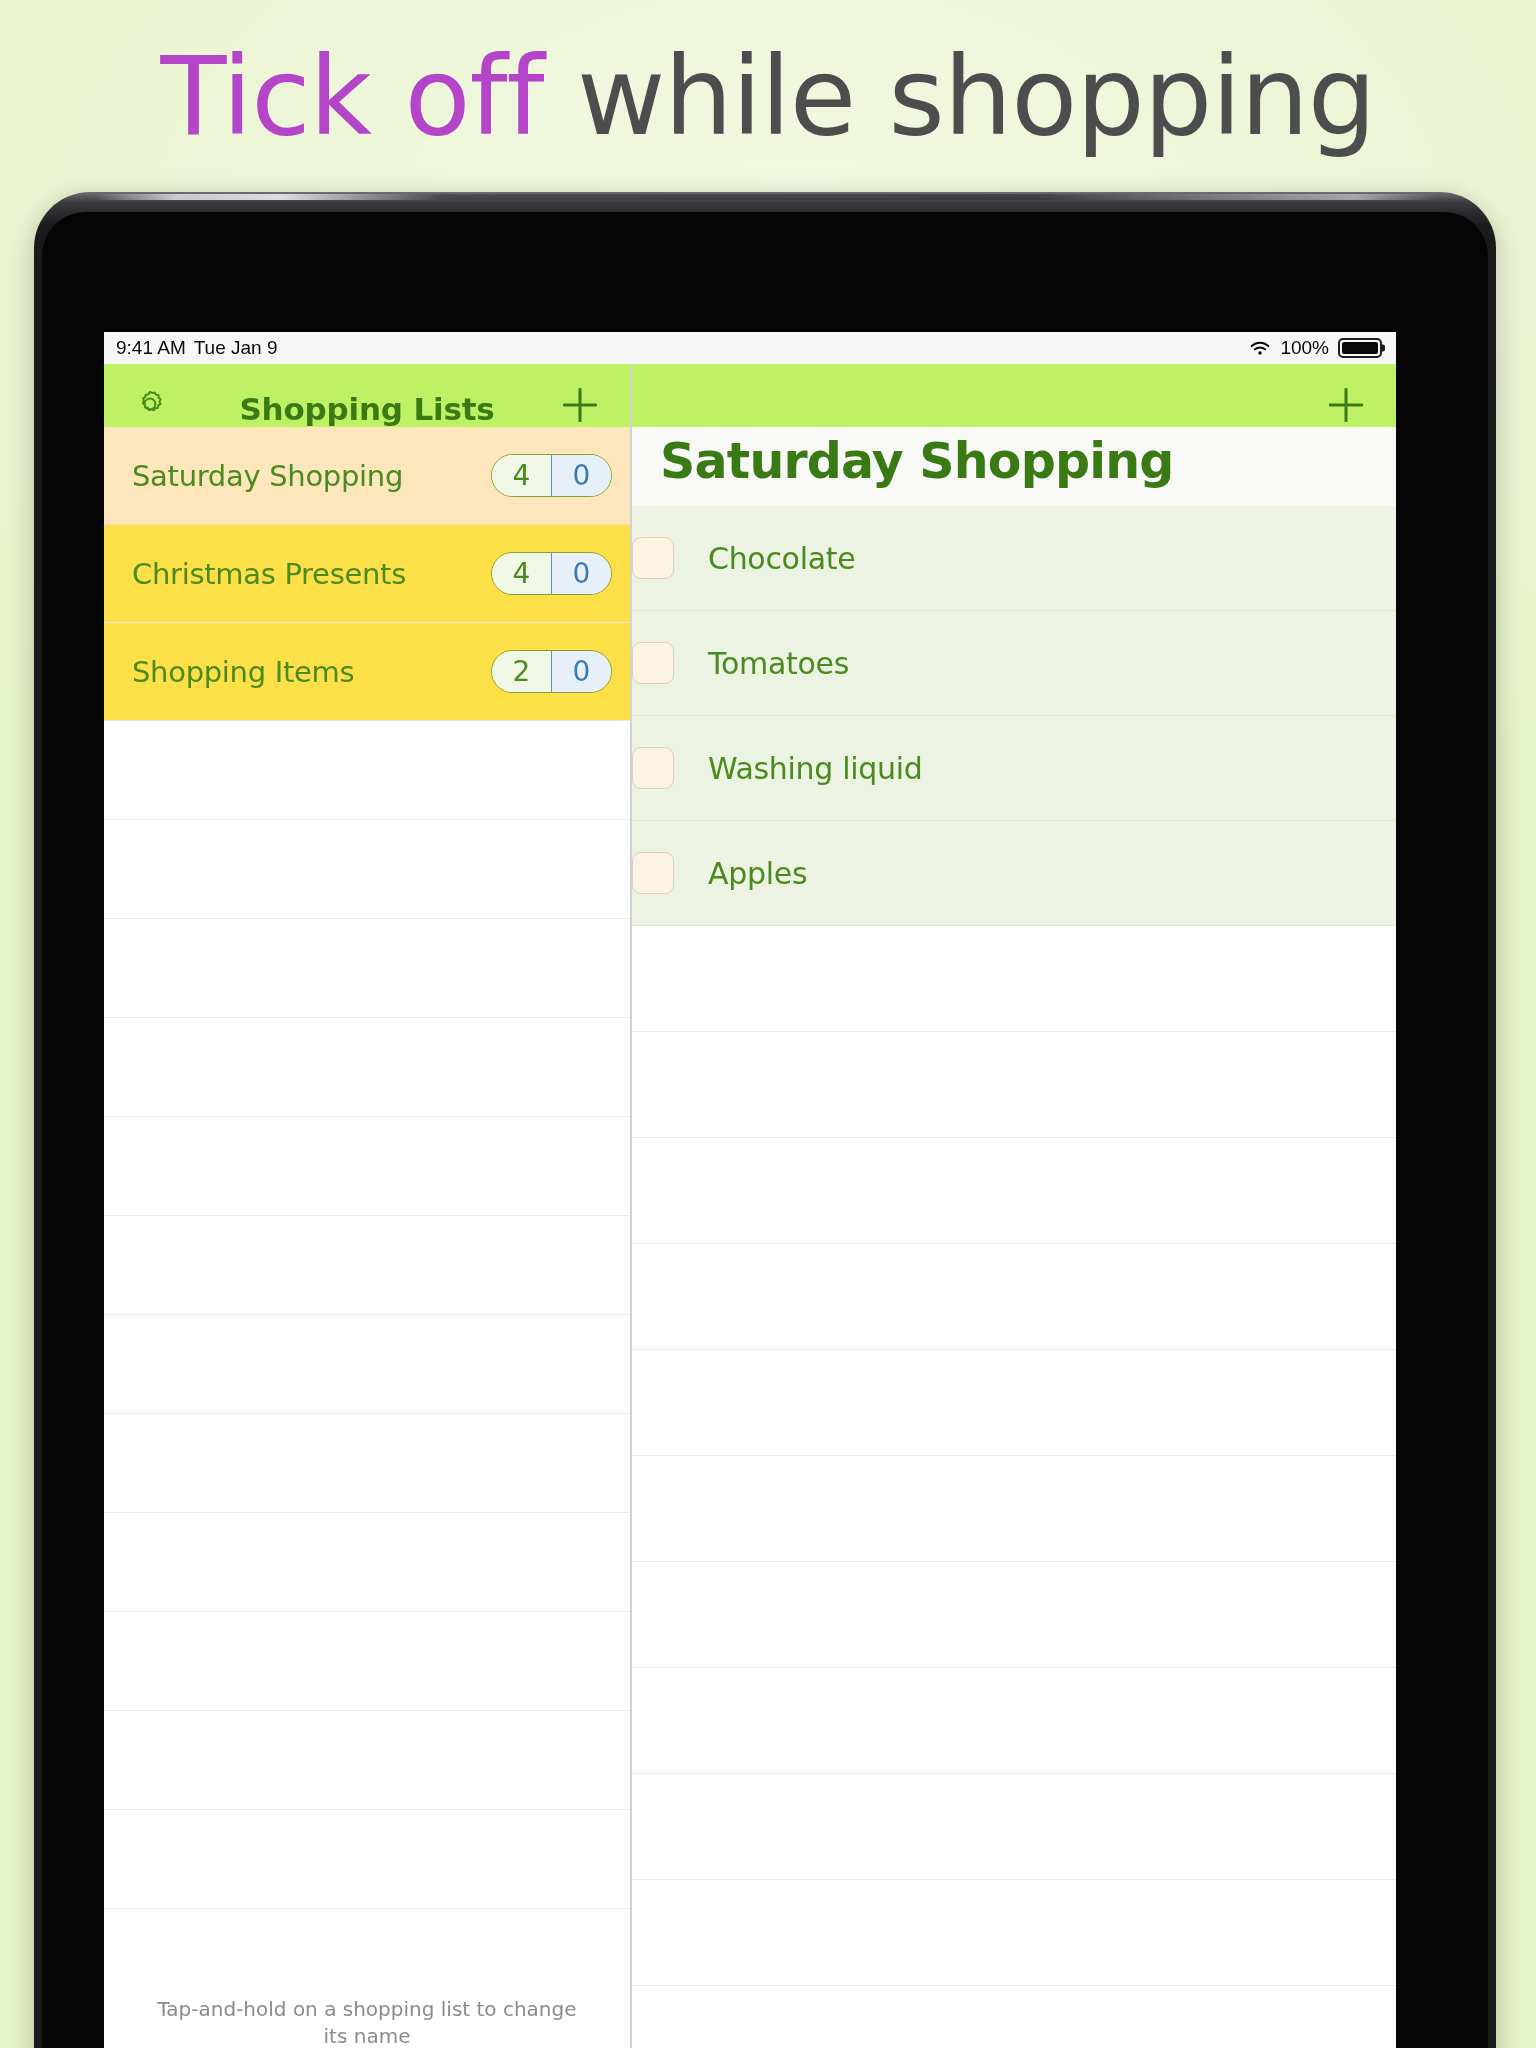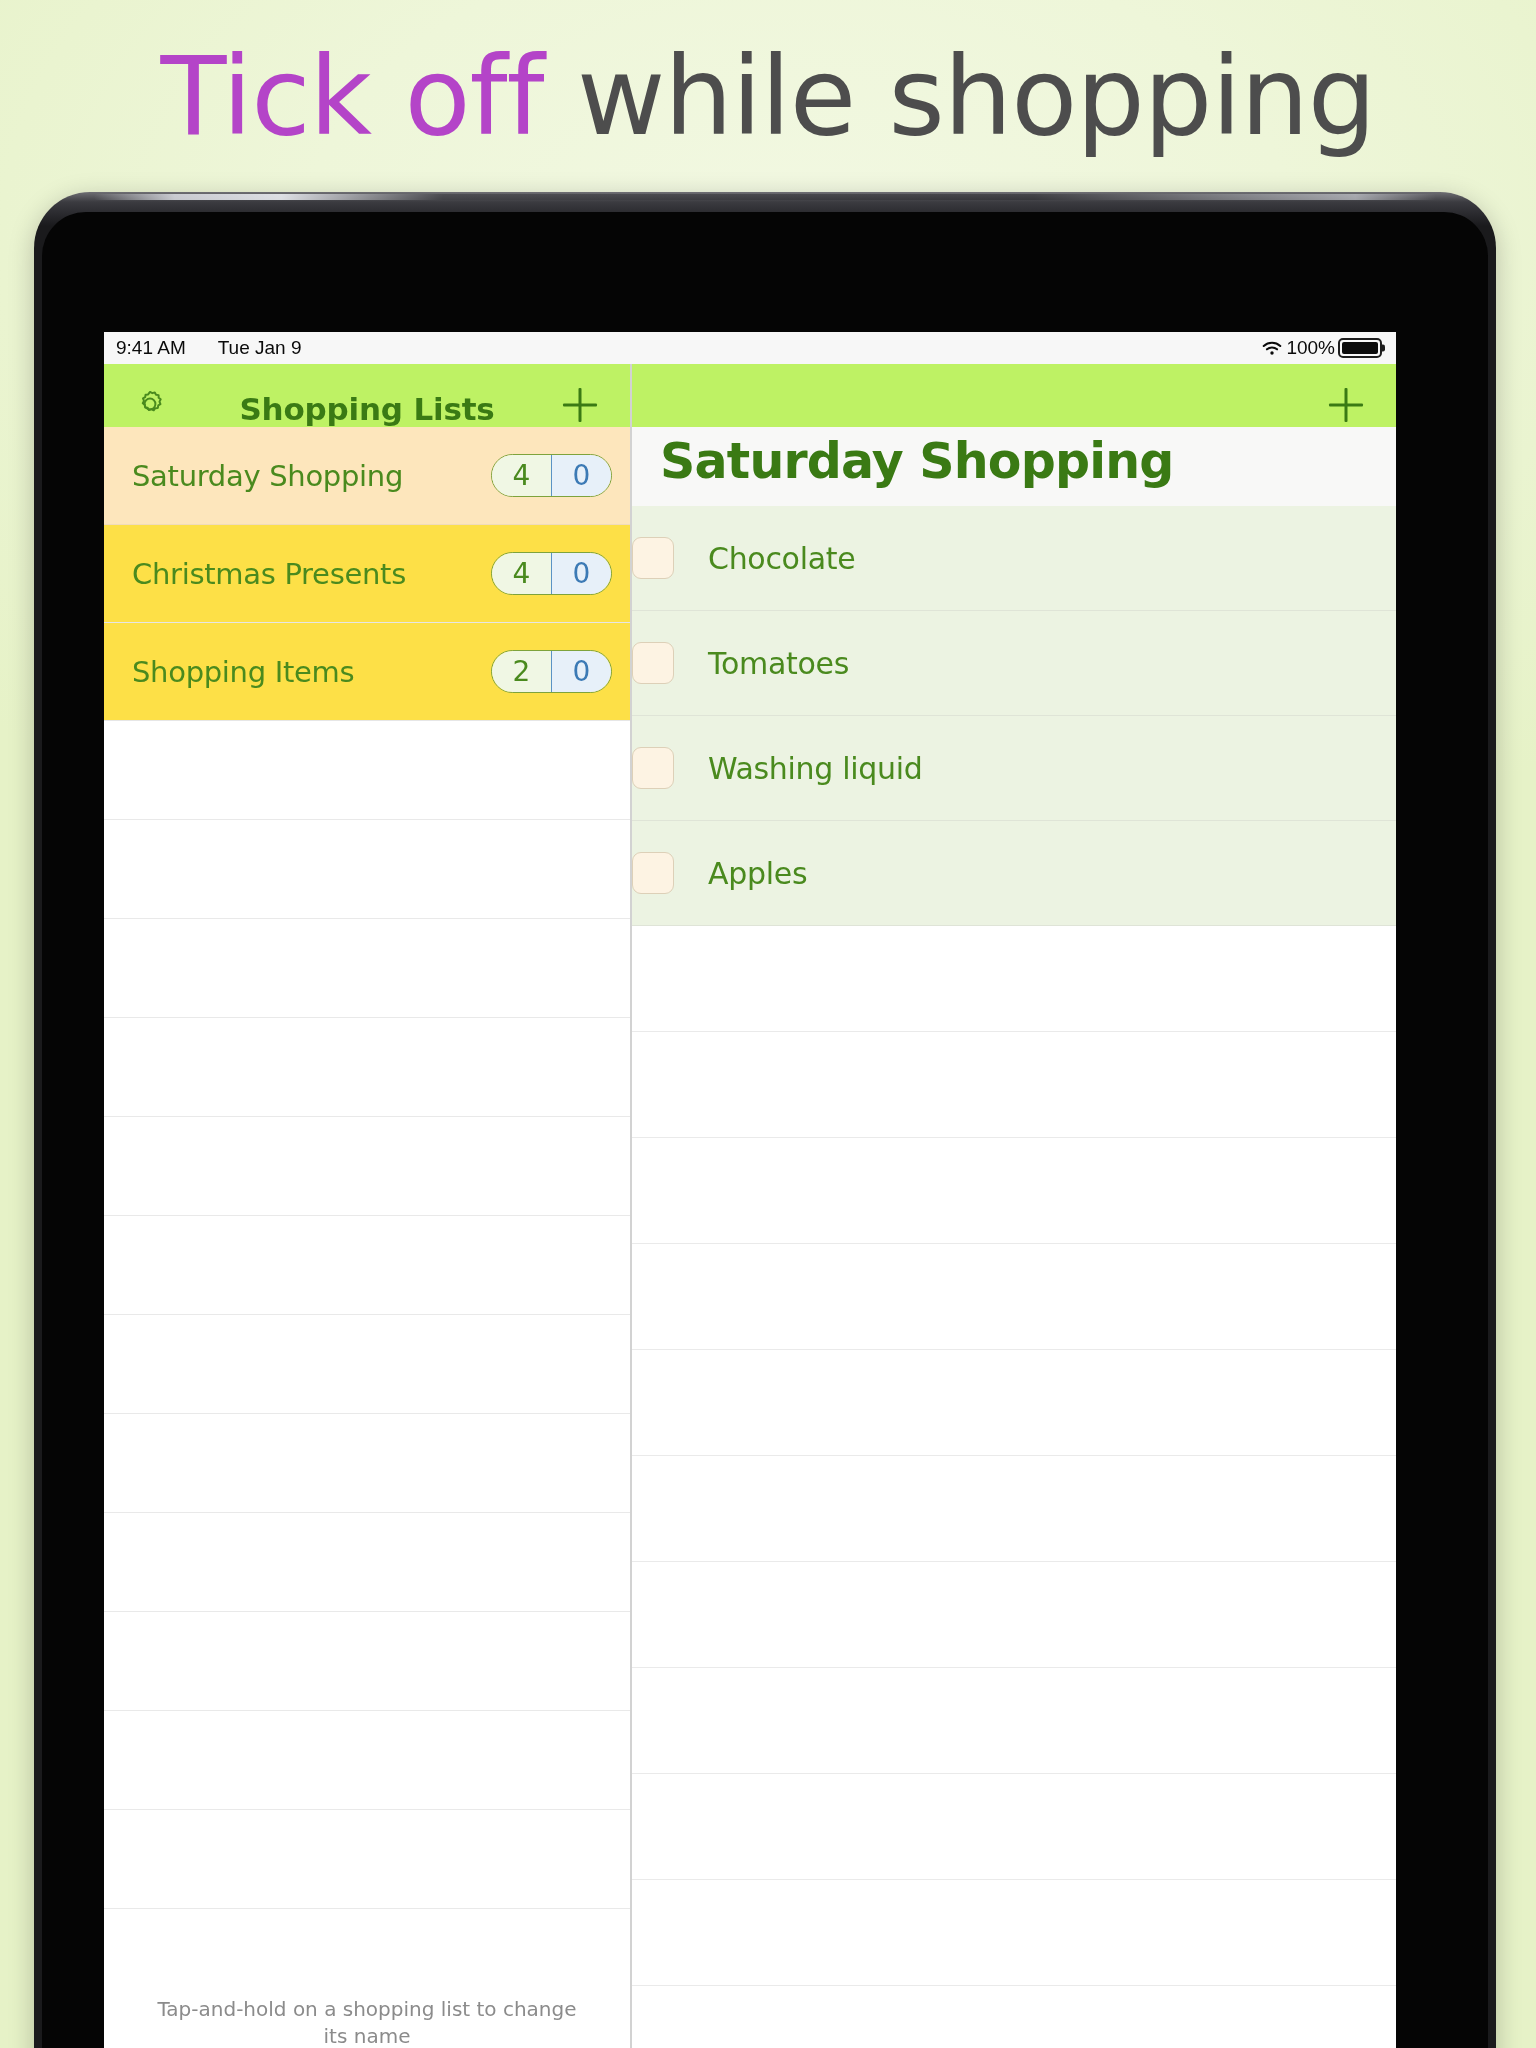--- a/index.html
+++ b/index.html
@@ -69,22 +69,22 @@
   }
 
   
   .statusbar{
     height:32px;width:100%;
     background:#f7f7f7;
     display:flex;align-items:center;
     font-size:19px;color:#0a0a0a;
     font-family:"Liberation Sans", sans-serif;
   }
-  .sb-left{display:flex;align-items:center;gap:32px;padding-left:12px;font-weight:500;}
-  .sb-right{margin-left:auto;display:flex;align-items:center;gap:3px;padding-right:14px;font-weight:500;}
+  .sb-left{display:flex;align-items:center;gap:8px;padding-left:12px;font-weight:500;}
+  .sb-right{margin-left:auto;display:flex;align-items:center;gap:9px;padding-right:14px;font-weight:500;}
   .wifi-icon{display:inline-block;width:22px;height:16px;}
   .battery{
     width:44px;height:20px;border:2px solid #1d1d1d;border-radius:5px;
     position:relative;padding:2px;box-sizing:border-box;
   }
   .battery::after{
     content:"";position:absolute;right:-5px;top:50%;transform:translateY(-50%);
     width:3px;height:7px;background:#1d1d1d;border-radius:0 2px 2px 0;
   }
   .battery i{display:block;height:100%;background:#0b0b0b;border-radius:2px;}

